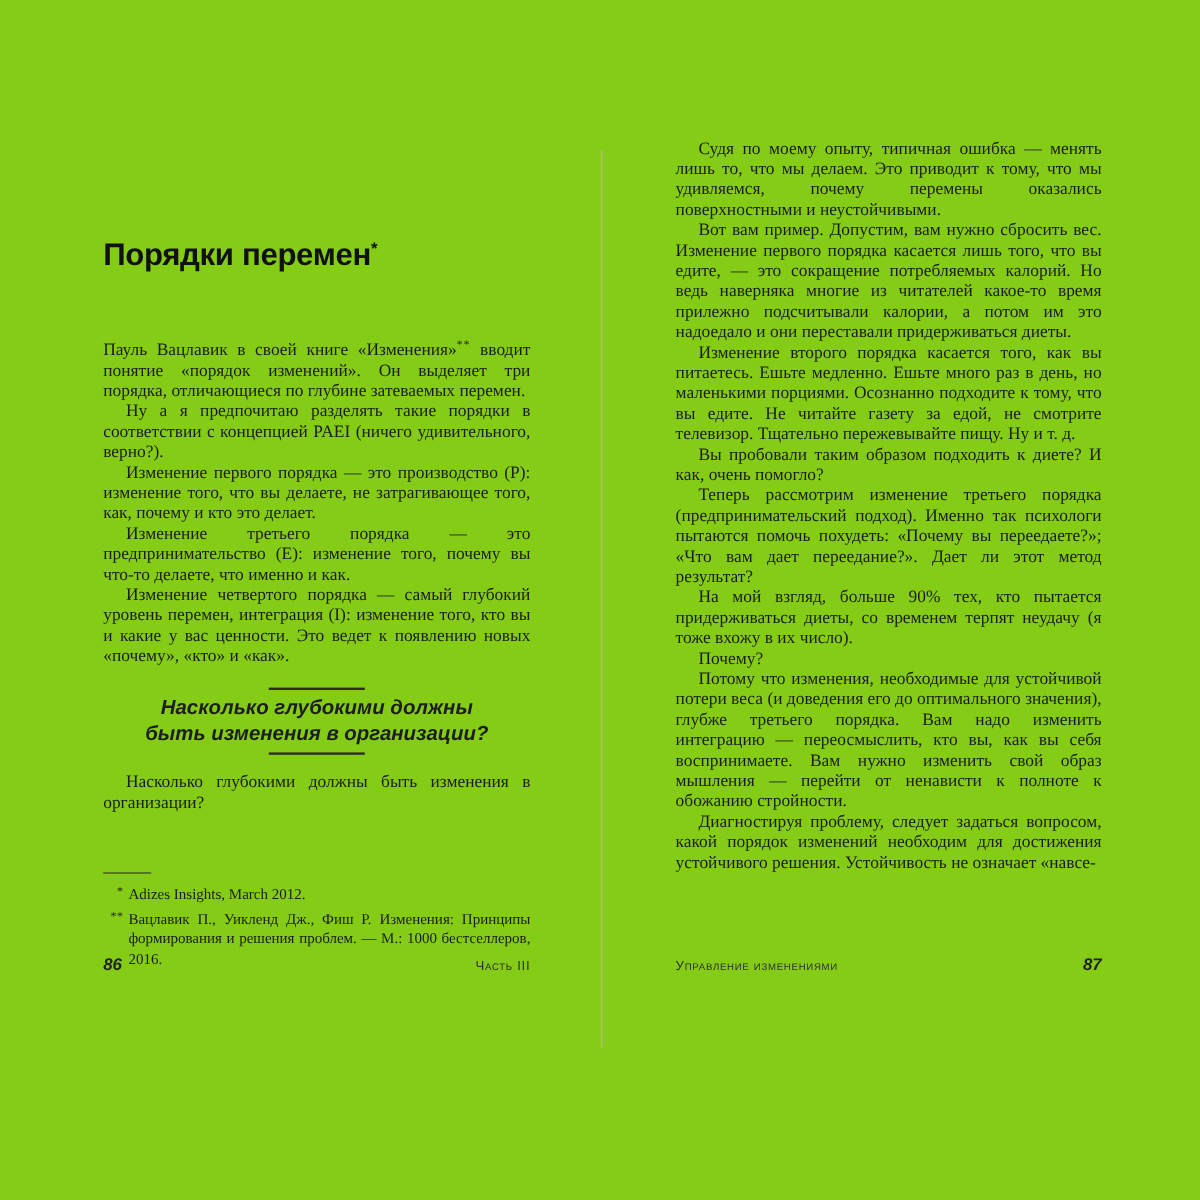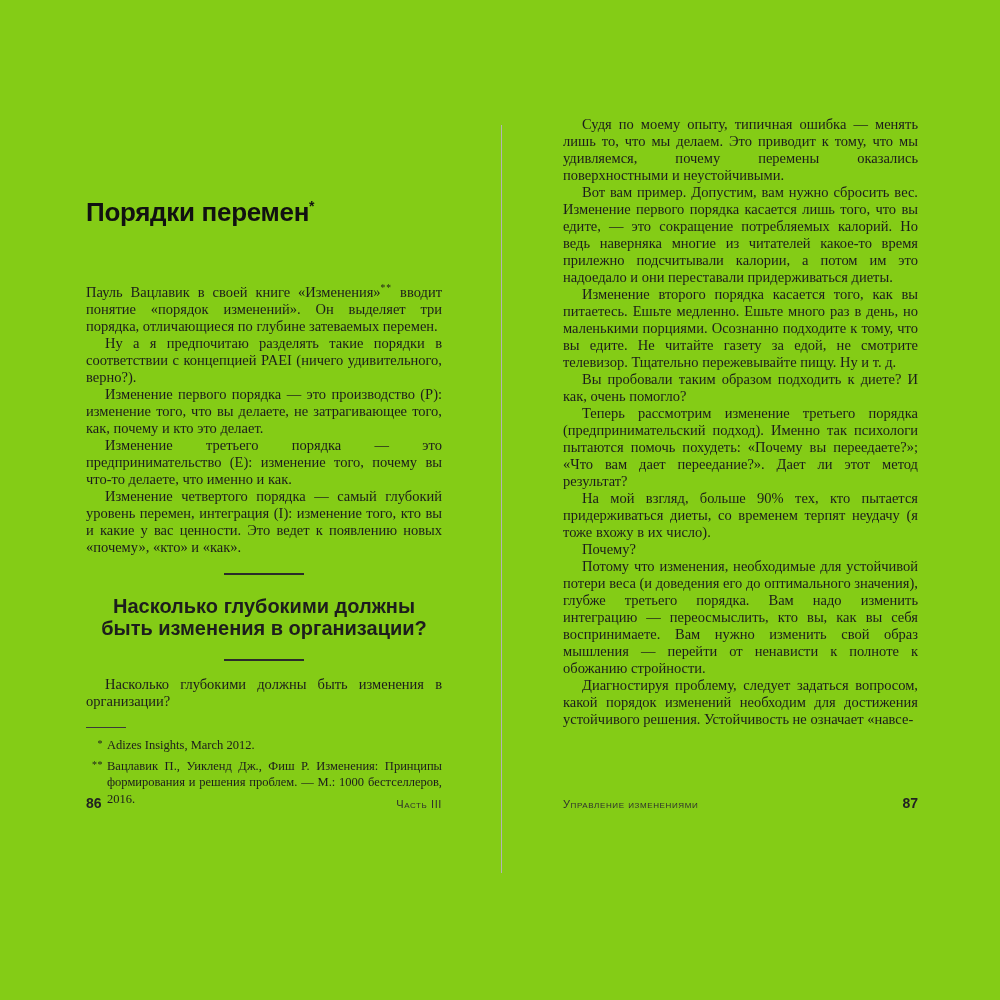--- a/index.html
+++ b/index.html
@@ -15,35 +15,35 @@
                  font-size:26px;line-height:30px;letter-spacing:-0.3px;color:#111;}
   .chapter-title sup{font-size:14px;vertical-align:super;line-height:0;}
 
   .body p{margin:0;font-size:14.5px;line-height:17px;text-align:justify;text-indent:19px;
           hyphens:auto;-webkit-hyphens:auto;}
   .body p.noindent{text-indent:0;}
   sup.fnmark{font-size:9.5px;vertical-align:super;line-height:0;letter-spacing:1px;}
 
   .subhead-block{margin:17px 0 15px 0;text-align:center;}
   .subhead-rule{width:80px;height:2px;background:#2b2b2b;margin:0 auto;}
-  .subhead{font-family:"Liberation Sans", sans-serif;font-weight:bold;
-           font-size:20px;line-height:22px;margin:20px 0;color:#1d1d1d;}
+  .subhead{font-family:"Liberation Sans", sans-serif;font-style:italic;font-weight:bold;
+           font-size:17px;line-height:22px;margin:4px 0;color:#1d1d1d;}
 
   .footnotes{position:absolute;left:0;top:727px;width:356px;}
   .footnote-rule{width:40px;height:1px;background:#3a3a3a;margin:0 0 9px 0;}
   .footnote{display:flex;font-size:12.5px;line-height:16.5px;margin-bottom:4px;text-align:justify;}
   .footnote .marker{flex:0 0 17px;text-align:right;padding-right:4px;font-size:10px;
                     letter-spacing:0.5px;position:relative;top:-1px;}
   .footnote .fn-text{flex:1 1 auto;}
 
   .page-footer{position:absolute;left:0;top:795px;display:flex;justify-content:space-between;
                align-items:baseline;}
   .page-left .page-footer{width:356px;}
   .page-right .page-footer{width:355px;}
-  .pagenum{font-family:"Liberation Sans", sans-serif;font-weight:bold;font-size:14px;color:#222;}
+  .pagenum{font-family:"Liberation Sans", sans-serif;font-weight:bold;font-size:14px;color:#222;font-style:italic;}
   .running{font-family:"Liberation Sans", sans-serif;font-variant:small-caps;font-size:11px;
            letter-spacing:0.6px;color:#2e2e2e;}
 </style>
 </head>
 <body>
 
 <div class="spread">
   <div class="divider"></div>
 
   <section class="page page-left">

